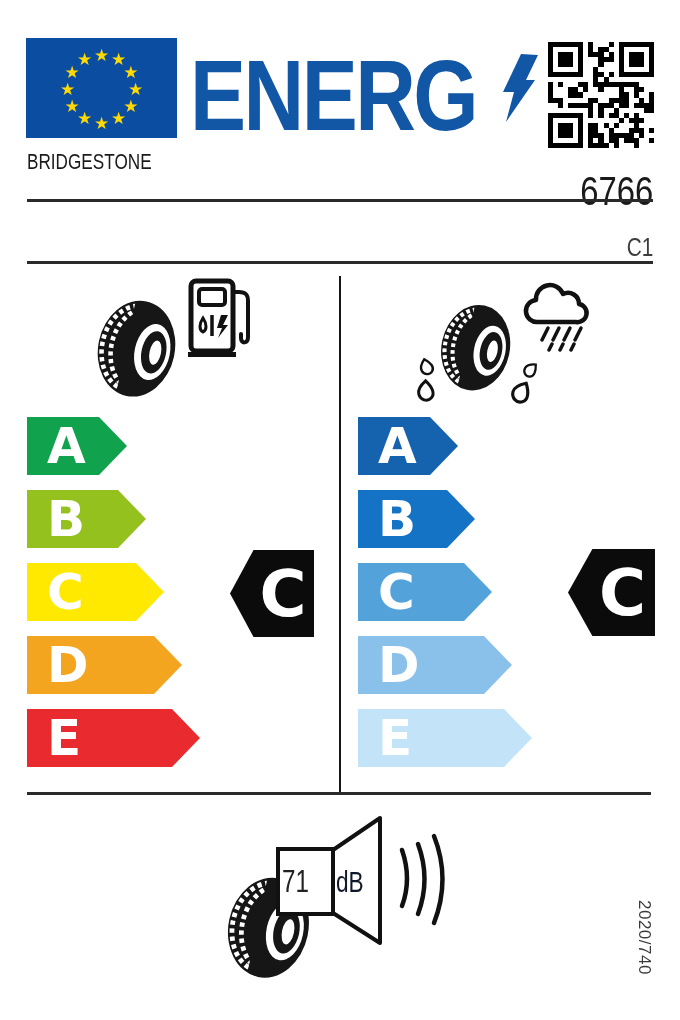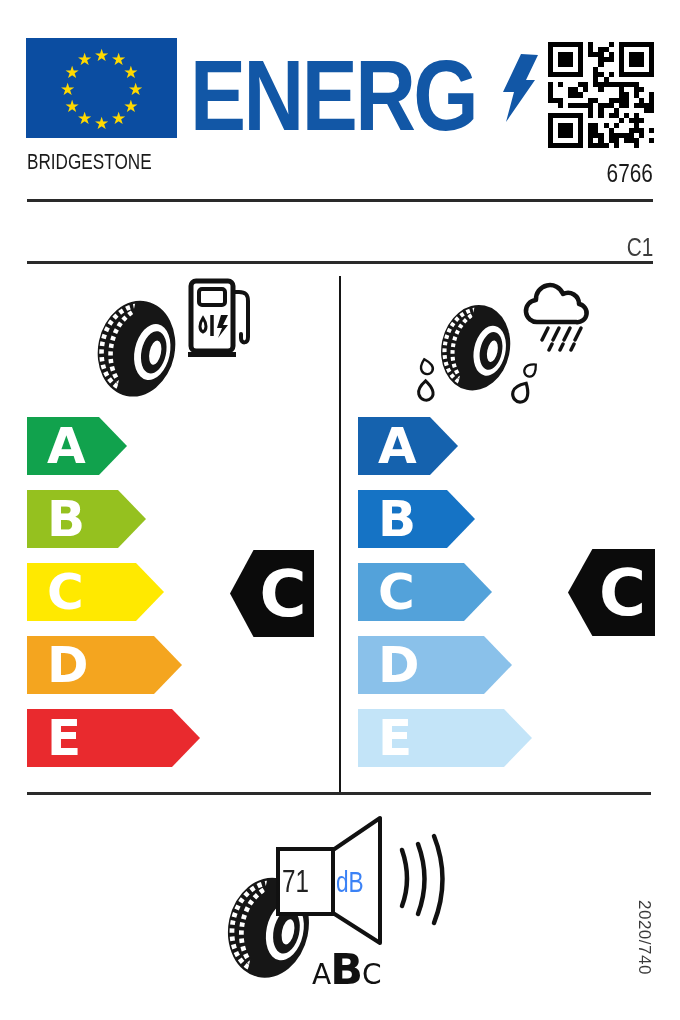--- a/index.html
+++ b/index.html
@@ -11,21 +11,21 @@
 
   
   .flag{left:26px;top:38px;}
   .energ{left:190px;top:40px;font-size:100px;line-height:110px;font-weight:800;
          color:#1257a6;letter-spacing:-3px;transform:scaleX(.84);transform-origin:left center;}
   .bolt{left:500px;top:54px;}
   .qr{left:548px;top:40px;}
 
   
   .brand{left:27px;top:149px;font-size:22px;}
-  .typeid{right:27px;top:158px;font-size:26px;text-align:left;}
+  .typeid{right:27px;top:168px;font-size:41px;text-align:left;}
   .rule{height:3px;background:#2a2a2a;left:27px;width:626px;}
   .rule1{top:199px;} .rule2{top:261px;} .rule3{top:792px;width:624px;}
   .size{left:27px;top:221px;font-size:39px;letter-spacing:1px;}
   .tclass{right:27px;top:232px;font-size:26px;color:#3d3d3d;text-align:left;}
 
   .divider{left:339px;top:276px;width:2px;height:516px;background:#161616;}
 
   
   .band{position:absolute;height:58px;display:flex;align-items:center;
         clip-path:polygon(0 0,calc(100% - 28px) 0,100% 50%,calc(100% - 28px) 100%,0 100%);}
@@ -42,21 +42,21 @@
         font-size:64px;color:#fff;padding-left:22px;line-height:1;}
   .ba-left{left:230px;top:550px;width:84px;height:87px;}
   .ba-right{left:568px;top:549px;width:87px;height:87px;}
 
   
   .tire-fuel{left:92px;top:292px;} .pump{left:188px;top:278px;}
   .tire-wet{left:436px;top:292px;} .cloud{left:518px;top:276px;} .splashes{left:408px;top:356px;}
   .tire-noise{left:222px;top:870px;} .speaker{left:270px;top:805px;} .waves{left:395px;top:833px;}
 
   .noise-val{left:282px;top:866px;font-size:31px;line-height:1;color:#222;}
-  .noise-unit{left:336px;top:868px;font-size:29px;line-height:1;color:#3b82f6;}
+  .noise-unit{left:336px;top:868px;font-size:29px;line-height:1;color:#0f172a;}
   .noise-abc{left:312px;top:944px;font-family:"DejaVu Sans","Liberation Sans",sans-serif;color:#111;letter-spacing:-1px;}
   .noise-abc .na{font-size:28px;font-weight:400;}
   .noise-abc .nb{font-size:43px;font-weight:700;}
   .noise-abc .nc{font-size:28px;font-weight:400;}
 
   .reg{left:634px;top:900px;writing-mode:vertical-rl;font-size:17px;letter-spacing:.5px;color:#3a3a3a;}
   svg{display:block;}
 </style>
 </head>
 <body>
@@ -340,17 +340,16 @@
   </svg>
   <svg class="abs waves" width="60" height="95" viewBox="0 0 60 95">
     <g fill="none" stroke="#111" stroke-width="4.5" stroke-linecap="round">
       <path d="M7,17 Q17,46 7,73"></path>
       <path d="M23,11 Q36,46 23,81"></path>
       <path d="M39,3 Q56,46 39,90"></path>
     </g>
   </svg>
   <div class="abs noise-val"><span class="cond">71</span></div>
   <div class="abs noise-unit"><span class="cond">dB</span></div>
-  <div class="abs noise-abc"><span class="na">A</span><span class="nb">B</span><span class="nc">C</span></div>
 
   <div class="abs reg">2020/740</div>
 
 </div>
 
 </body></html>

